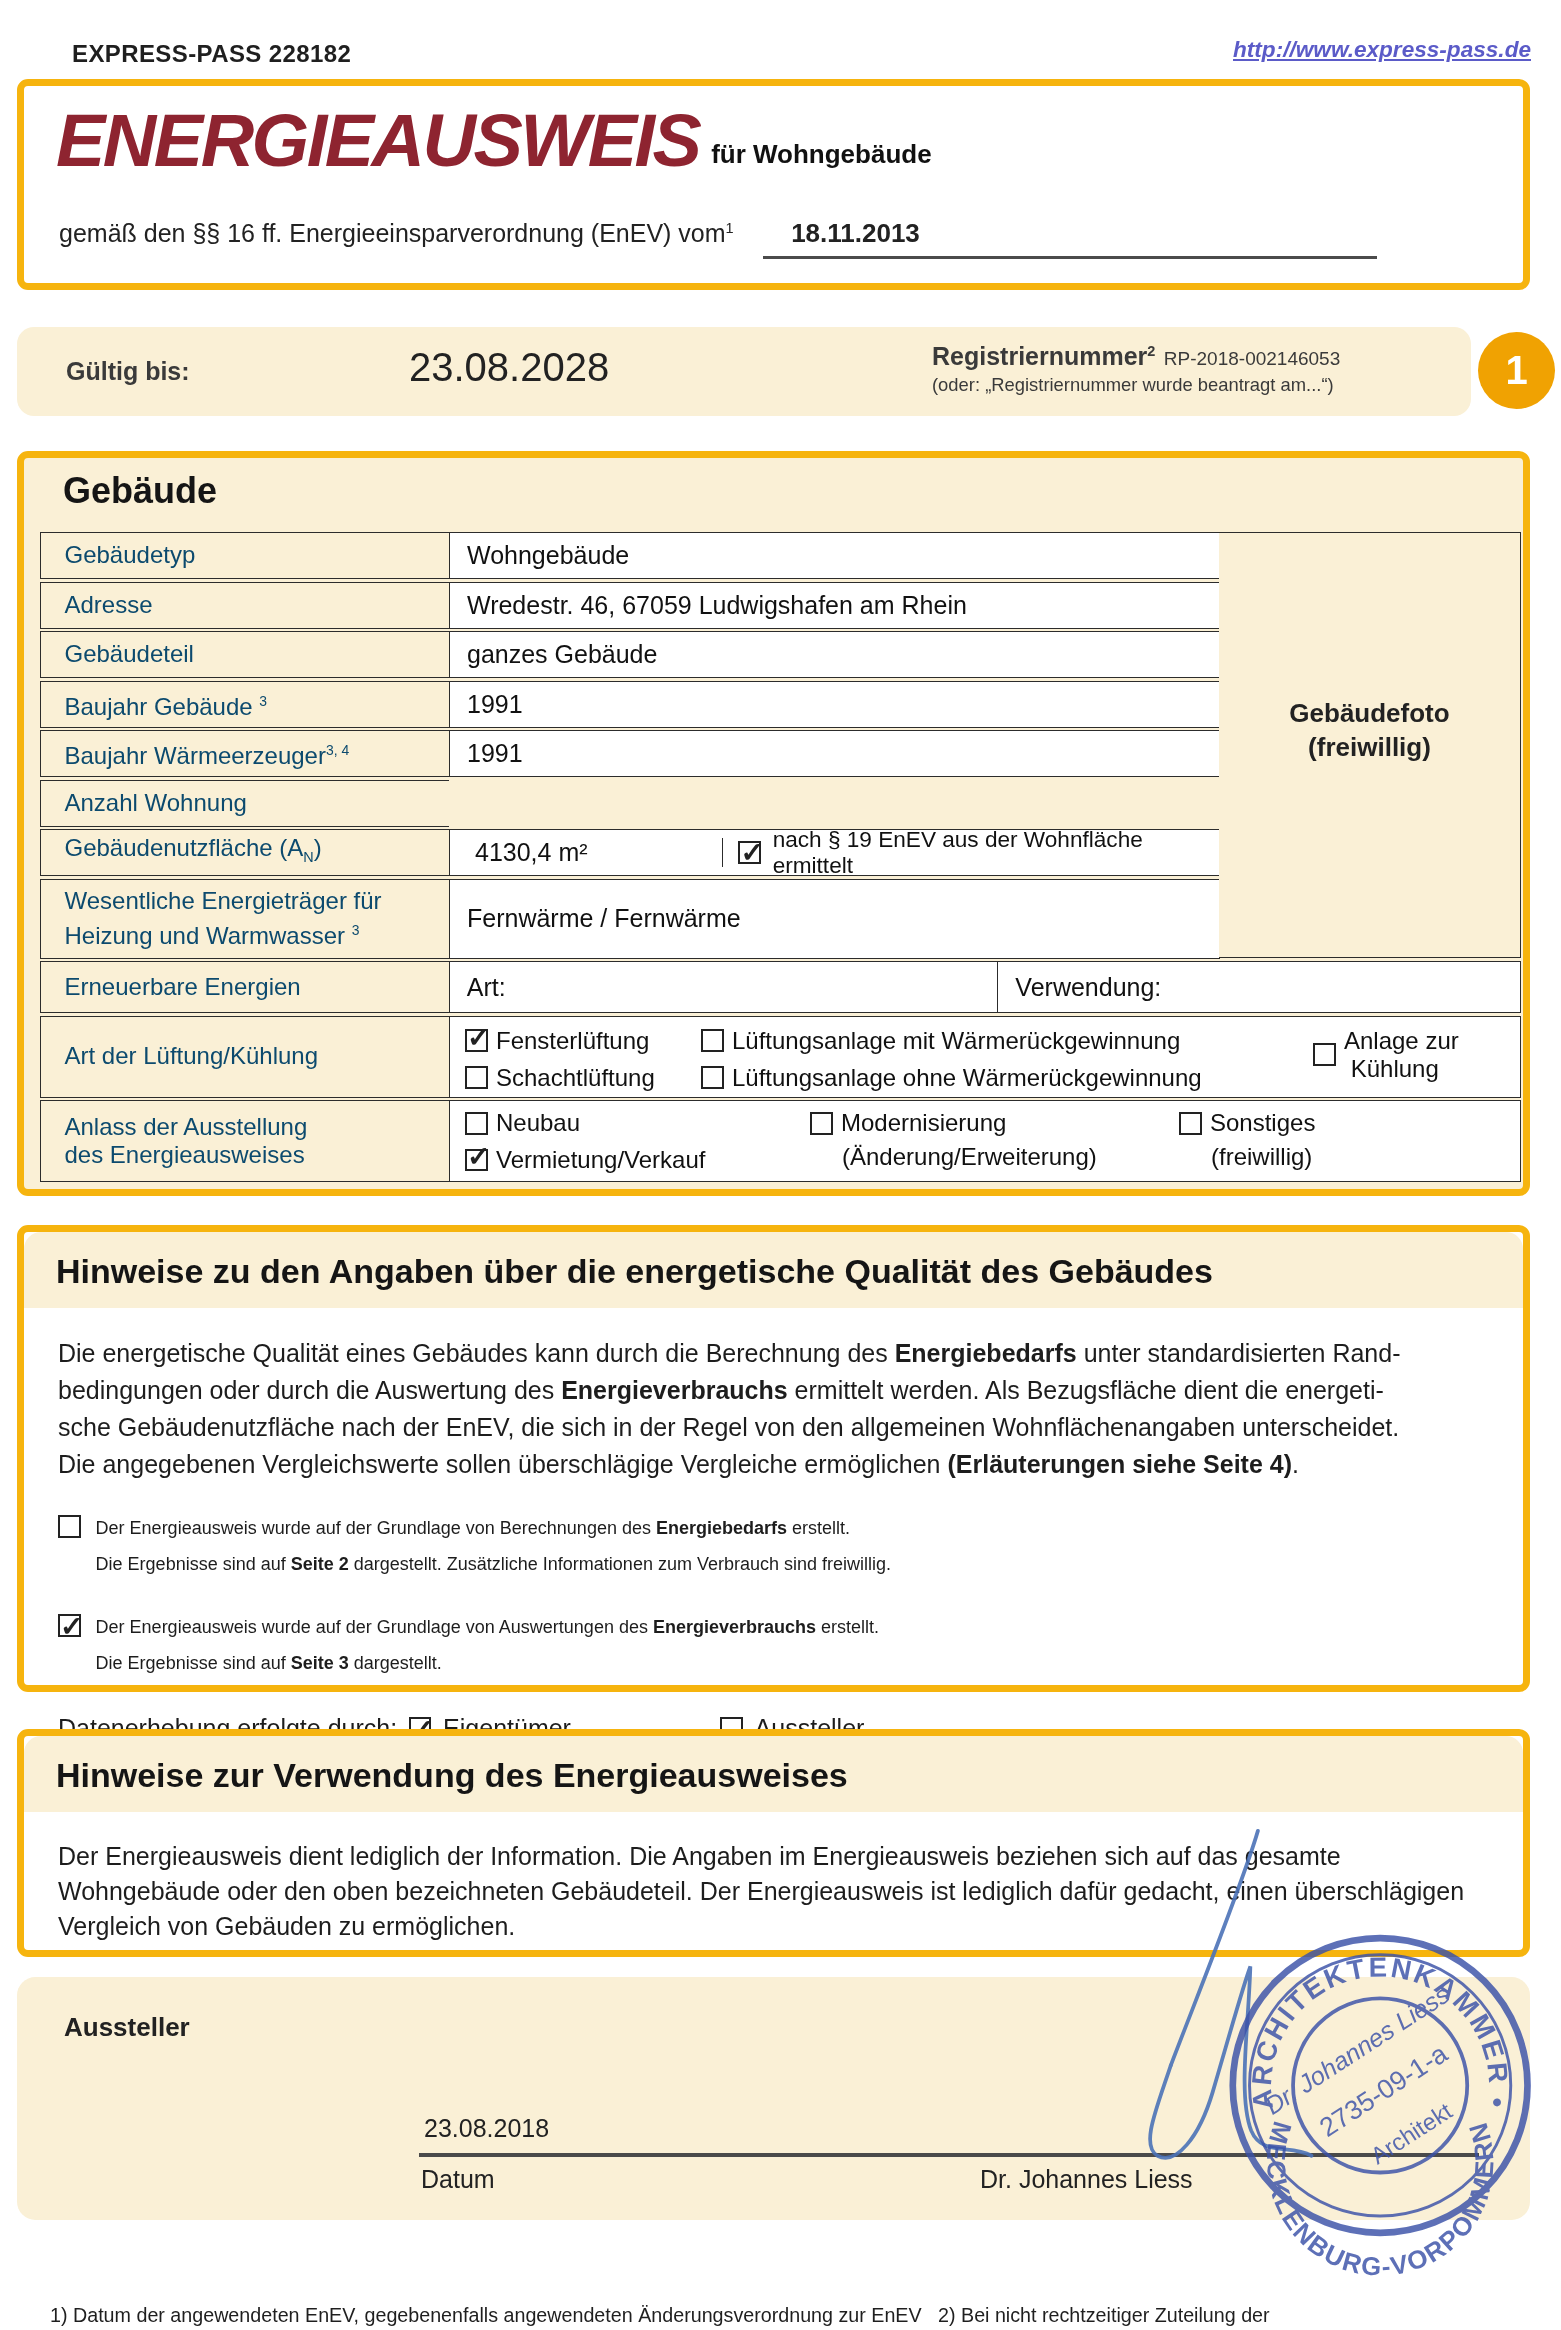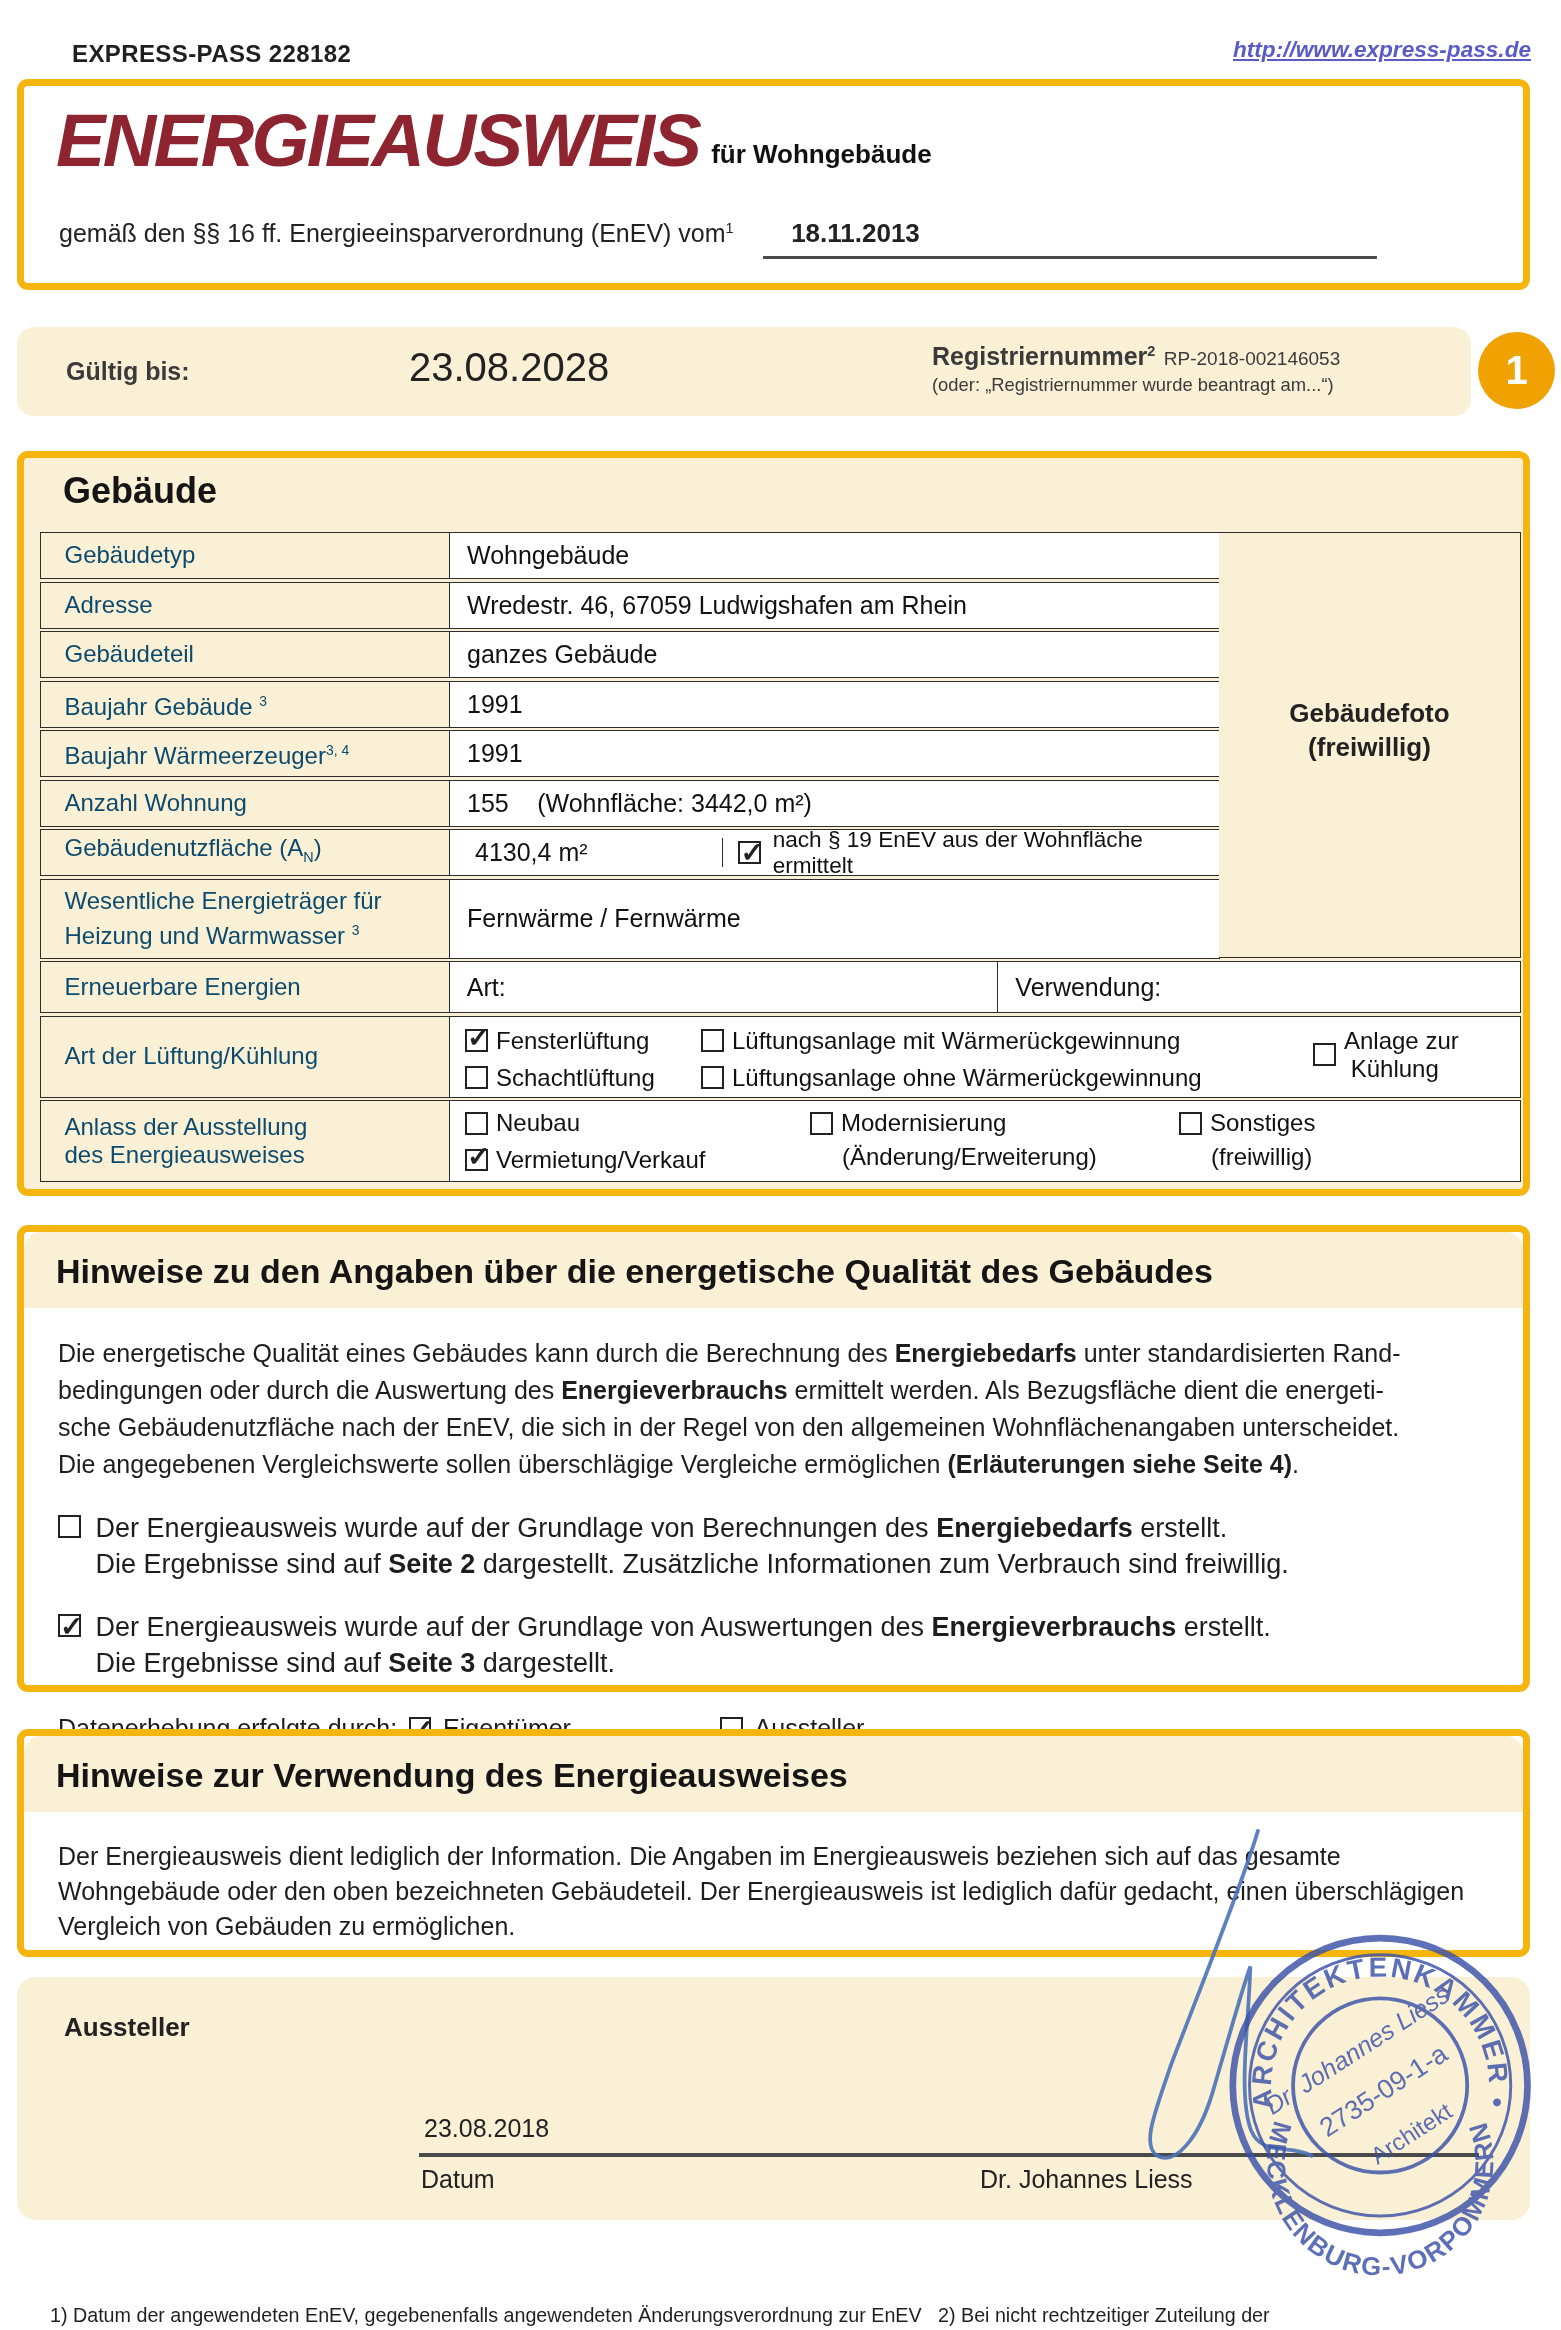--- a/index.html
+++ b/index.html
@@ -67,21 +67,21 @@
   .optnote{position:absolute;font-size:24px;line-height:28px;}
   .relcell{position:relative;padding:0;}
 
   
   #hints1{top:1225px;height:467px;}
   #hints2{top:1729px;height:228px;}
   .hheader{background:#FAF0D6;padding:20px 32px 17px 32px;font-size:34px;font-weight:bold;color:#151515;
            border-radius:17px 17px 0 0;}
   .hbody{padding:27px 34px 0 34px;font-size:25px;line-height:37px;color:#1d1d1d;}
   .b{font-weight:bold;}
-  .optrow{display:flex;gap:15px;margin-top:27px;font-size:27px;line-height:36px;}
+  .optrow{display:flex;gap:15px;margin-top:27px;font-size:18px;line-height:36px;}
   .optrow .cb{margin-top:5px;}
   .datarow{margin-top:28.5px;display:flex;align-items:center;gap:11.7px;font-size:25px;}
   .datarow .gap{width:126px;}
 
   
   #issuer{position:absolute;left:17px;top:1977px;width:1513px;height:243px;background:#FAF0D6;border-radius:18.4px;}
   .iheader{position:absolute;left:47px;top:35px;font-size:26px;font-weight:bold;color:#222;}
   .iaddr{position:absolute;left:47px;top:116px;font-size:25px;line-height:33px;color:#222;}
   .sig-line{position:absolute;left:402px;top:176px;width:1060px;border-top:4.2px solid #4a4a4a;}
   .sig-date{position:absolute;left:407px;top:137px;font-size:25px;color:#222;}
@@ -146,24 +146,20 @@
         <div class="gcell gvalue h56">1991</div>
       </div>
       <div class="grow h56">
         <div class="gcell glabel h56">
             <span><span>Baujahr Wärmeerzeuger</span><sup>3, 4</sup></span>
           </div>
         <div class="gcell gvalue h56">1991</div>
       </div>
       <div class="grow h56">
         <div class="gcell glabel h56">Anzahl Wohnung</div>
-        <div class="gcell gvalue h56">
-          <span>155</span>
-            <span class="vnote">(Wohnfläche: 3442,0 m²)</span>
-        </div>
       </div>
 
       <div class="grow h56">
         <div class="gcell glabel h56">
             <span><span>Gebäudenutzfläche (A</span><span class="subn">N</span><span>)</span></span>
           </div>
         <div class="gcell gvalue h56 nzwrap">
           <div class="nz-val">4130,4 m²</div>
           <div class="nz-check">
             <span class="cb checked"></span>

